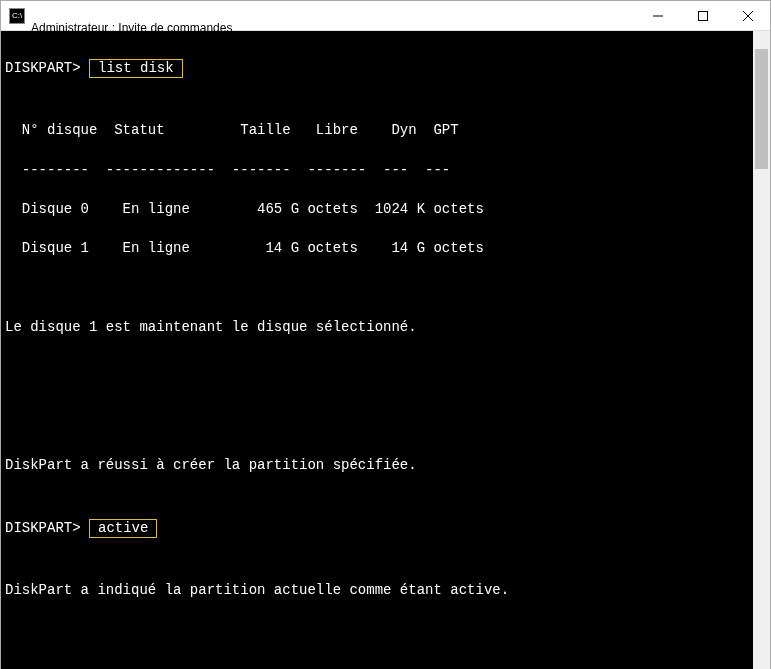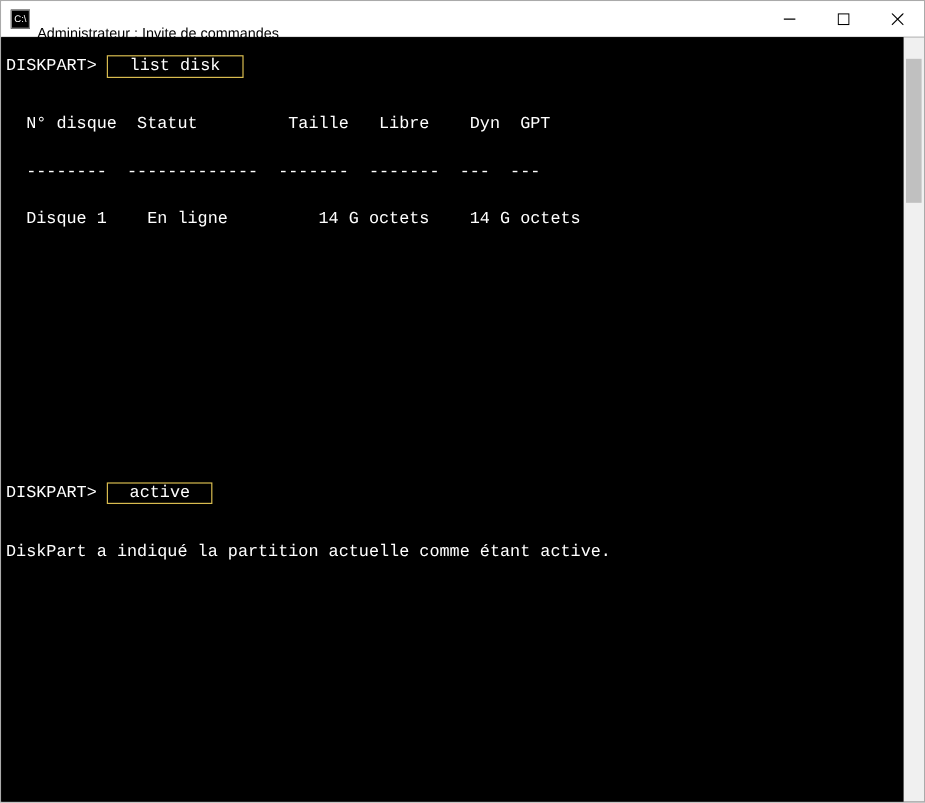--- a/index.html
+++ b/index.html
@@ -83,24 +83,24 @@
     .scrollbar-thumb {
       position: absolute;
       top: 18px;
       left: 2px;
       right: 2px;
       height: 120px;
       background: #c0c0c0;
     }
     .hl {
       border: 1px solid #d8bb4f;
-      padding: 0 18px;
+      padding: 0 8px;
       display: inline-block;
       line-height: 1.2;
-      margin: 1px 0;
+      margin: 14px 0;
     }
     .line { display: block; }
     .gap { display:block; height: 10px; }
   </style>
 </head>
 <body>
 
 <div class="window">
   <div class="titlebar">
     <span class="titlebar-icon">C:\</span>
@@ -122,27 +122,28 @@
             <line x1="10" y1="0" x2="0" y2="10" stroke="#000" stroke-width="1"></line>
           </svg>
       </div>
     </div>
   </div>
 
   <div class="terminal-wrap">
     <div class="terminal"><span class="gap"></span><span class="line"><span>DISKPART&gt; </span><span class="hl">list disk</span></span>
 <span class="gap"></span><span class="line">  N° disque  Statut         Taille   Libre    Dyn  GPT</span>
 <span class="line">  --------  -------------  -------  -------  ---  ---</span>
+<span class="line">  Disque 0    En ligne        465 G octets  1024 K octets</span>
 <span class="line">  Disque 1    En ligne         14 G octets    14 G octets</span>
+<span class="gap"></span>
+<span class="gap"></span><span class="line">Le disque 1 est maintenant le disque sélectionné.</span>
 <span class="gap"></span>
 <span class="gap"></span>
 <span class="gap"></span>
-<span class="gap"></span>
-<span class="gap"></span>
-<span class="gap"></span>
+<span class="gap"></span><span class="line">DiskPart a réussi à créer la partition spécifiée.</span>
 <span class="gap"></span><span class="line"><span>DISKPART&gt; </span><span class="hl">active</span></span>
 <span class="gap"></span><span class="line">DiskPart a indiqué la partition actuelle comme étant active.</span>
 <span class="gap"></span>
 
 
 
 
 
 
 </div>

